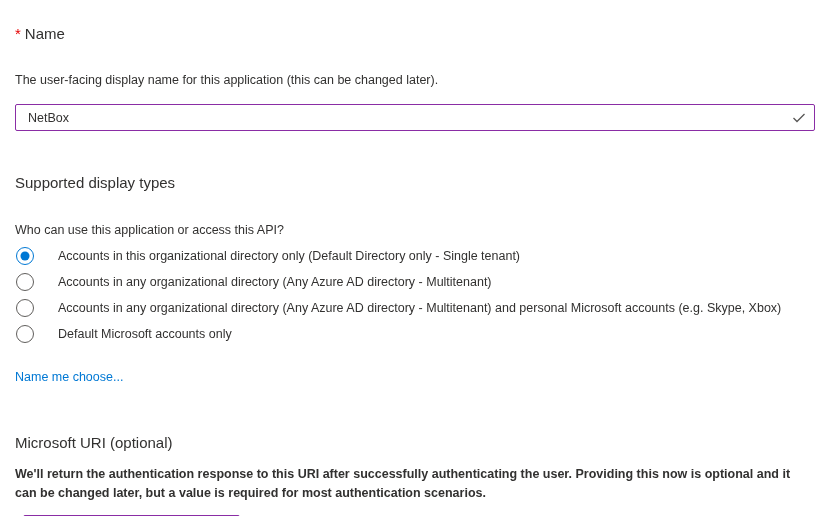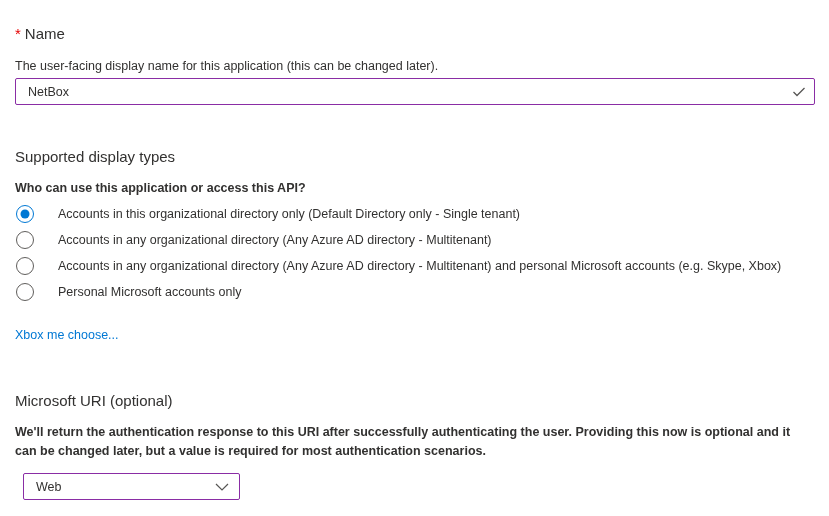--- a/index.html
+++ b/index.html
@@ -16,25 +16,25 @@
     font-size: 15px;
     line-height: 20px;
     font-weight: 400;
     color: #323130;
   }
   .required-star { color: #e50000; margin-right: 4px; }
 
   .field-desc {
     font-size: 12.5px;
     line-height: 16px;
-    margin-top: 14px;
+    margin-top: 28px;
     color: #323130;
   }
 
-  .input-wrap { position: relative; margin-top: 4px; width: 800px; }
+  .input-wrap { position: relative; margin-top: 16px; width: 800px; }
   .text-input {
     width: 100%;
     height: 27px;
     border: 1px solid #8a2da5;
     border-radius: 2px;
     padding: 0 26px 0 12px;
     font-family: "Liberation Sans", sans-serif;
     font-size: 12.5px;
     color: #323130;
     outline: none;
@@ -42,21 +42,21 @@
   }
   .valid-check {
     position: absolute;
     right: 9px; top: 50%;
     transform: translateY(-50%);
     pointer-events: none;
     display: flex;
   }
 
   .account-types { margin-top: 42px; }
-  .question-text { font-size: 12.5px; line-height: 16px; margin-top: 13px; font-weight: bold; }
+  .question-text { font-size: 12.5px; line-height: 16px; margin-top: 29px; }
 
   .radio-group { margin-top: 5px; }
   .radio-row {
     display: flex;
     align-items: center;
     height: 26px;
     cursor: pointer;
   }
   .radio-circle {
     width: 18px; height: 18px;
@@ -161,25 +161,25 @@
       <div class="radio-row">
         <span class="radio-circle"></span>
         <span class="radio-label">Accounts in any organizational directory (Any Azure AD directory - Multitenant)</span>
       </div>
       <div class="radio-row">
         <span class="radio-circle"></span>
         <span class="radio-label">Accounts in any organizational directory (Any Azure AD directory - Multitenant) and personal Microsoft accounts (e.g. Skype, Xbox)</span>
       </div>
       <div class="radio-row">
         <span class="radio-circle"></span>
-        <span class="radio-label">Personal Microsoft accounts only</span>
+        <span class="radio-label">Default Microsoft accounts only</span>
       </div>
     </div>
 
-    <a class="help-link" href="#">Xbox me choose...</a>
+    <a class="help-link" href="#">Name me choose...</a>
   </div>
 
   <div class="redirect-section">
     <div class="section-title">Microsoft URI (optional)</div>
     <div class="redirect-desc">We'll return the authentication response to this URI after successfully authenticating the user. Providing this now is optional and it can be changed later, but a value is required for most authentication scenarios.</div>
 
     <div class="redirect-controls">
       <div class="platform-select">
         <span>Web</span>
         <span class="chevron-wrap">

